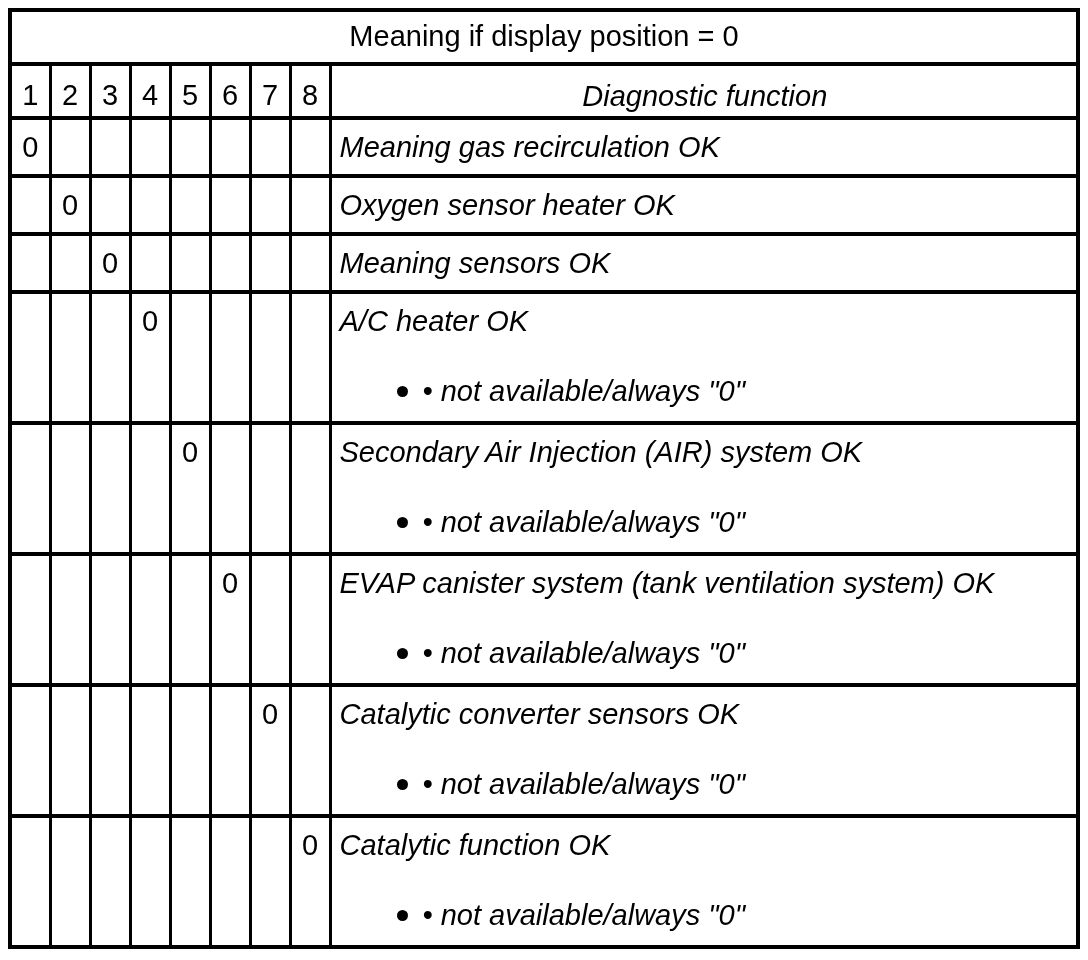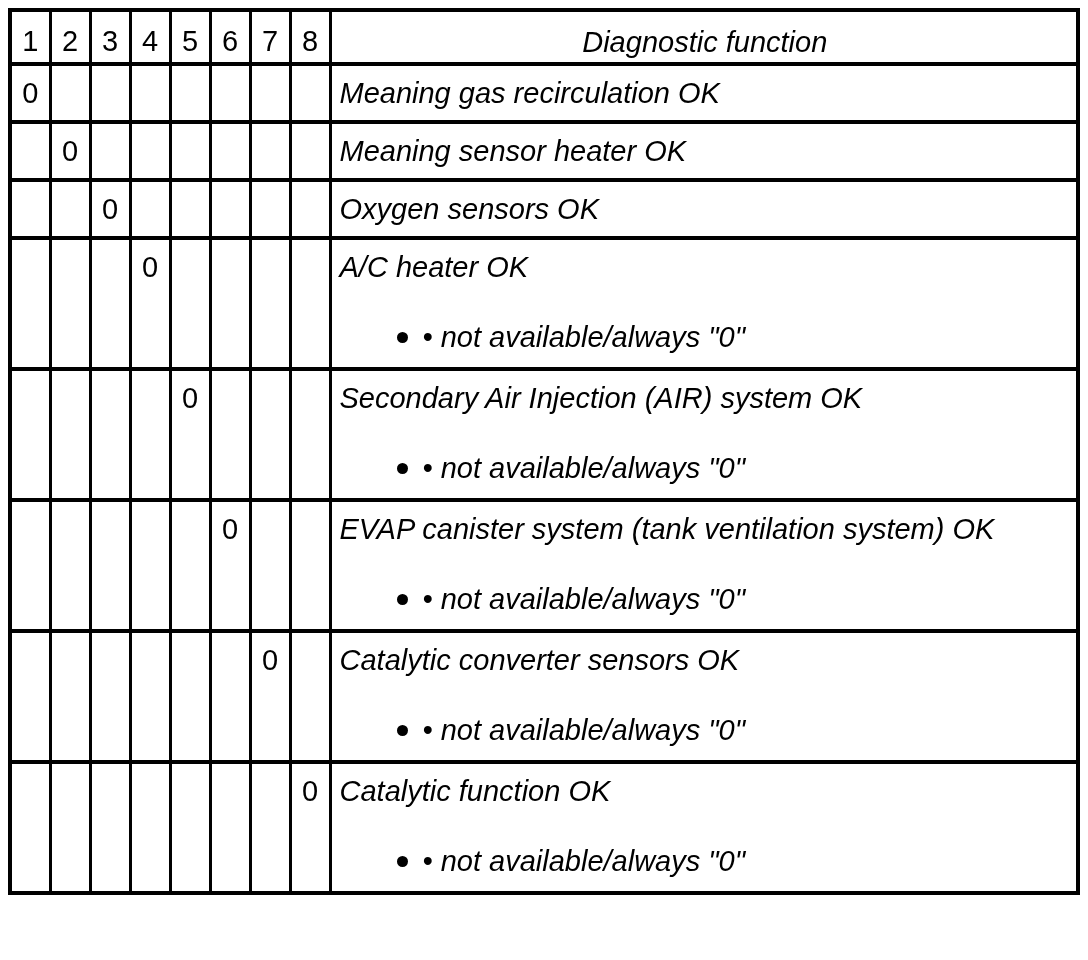--- a/index.html
+++ b/index.html
@@ -85,20 +85,23 @@
         <col class="pos-col">
         <col class="pos-col">
       <col class="pos-col">
         <col class="pos-col">
         <col class="pos-col">
         <col class="pos-col">
       <col class="func-col">
     </colgroup>
 
     <tbody>
+        <tr class="title-row">
+      <td class="title-cell" colspan="9">Meaning if display position = 0</td>
+    </tr>
 
     <tr class="header-row">
       <td class="pos">1</td>
       <td class="pos">2</td>
       <td class="pos">3</td>
       <td class="pos">4</td>
       <td class="pos">5</td>
       <td class="pos">6</td>
       <td class="pos">7</td>
       <td class="pos">8</td>
@@ -122,35 +125,35 @@
     <tr class="row-single">
       <td class="pos"></td>
       <td class="pos">0</td>
       <td class="pos"></td>
       <td class="pos"></td>
       <td class="pos"></td>
       <td class="pos"></td>
       <td class="pos"></td>
       <td class="pos"></td>
       <td class="func">
-        <div class="func-name">Meaning sensor heater OK</div>
+        <div class="func-name">Oxygen sensor heater OK</div>
       </td>
     </tr>
 
     <tr class="row-single">
       <td class="pos"></td>
       <td class="pos"></td>
       <td class="pos">0</td>
       <td class="pos"></td>
       <td class="pos"></td>
       <td class="pos"></td>
       <td class="pos"></td>
       <td class="pos"></td>
       <td class="func">
-        <div class="func-name">Oxygen sensors OK</div>
+        <div class="func-name">Meaning sensors OK</div>
       </td>
     </tr>
 
     <tr class="row-tall">
       <td class="pos"></td>
       <td class="pos"></td>
       <td class="pos"></td>
       <td class="pos">0</td>
       <td class="pos"></td>
       <td class="pos"></td>

